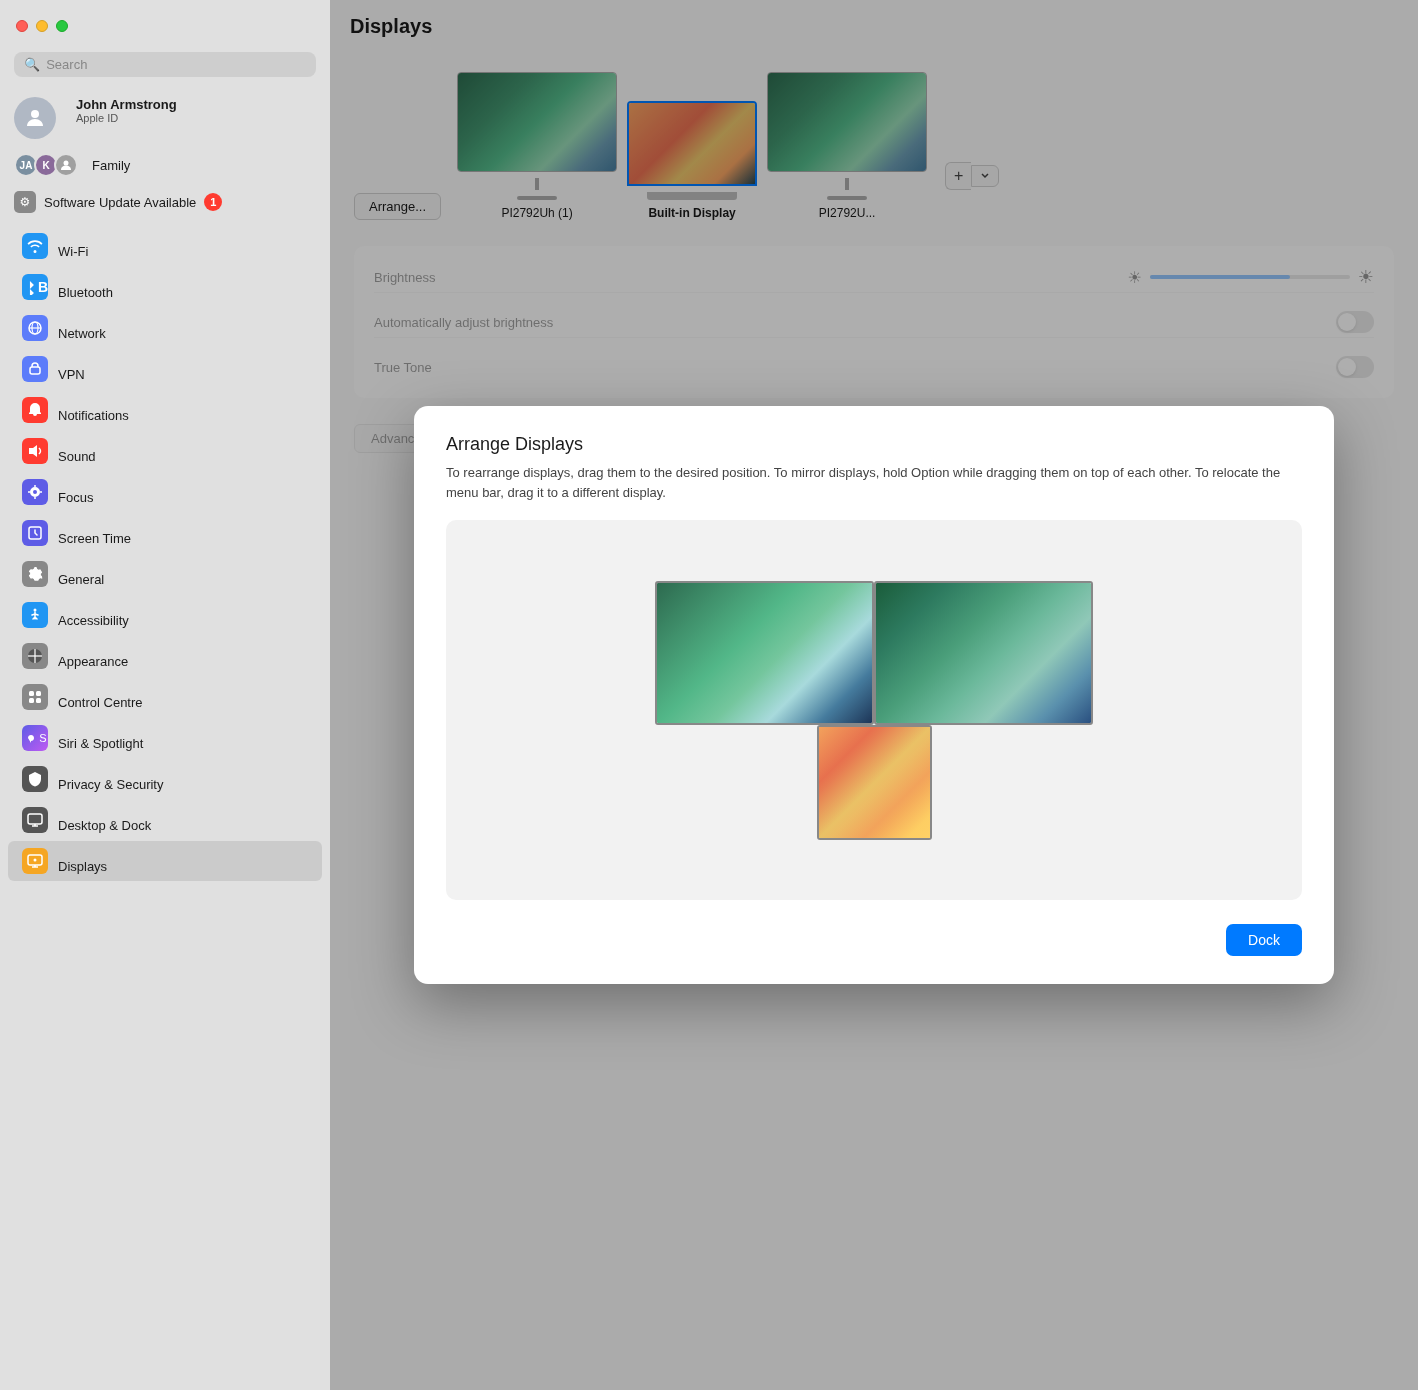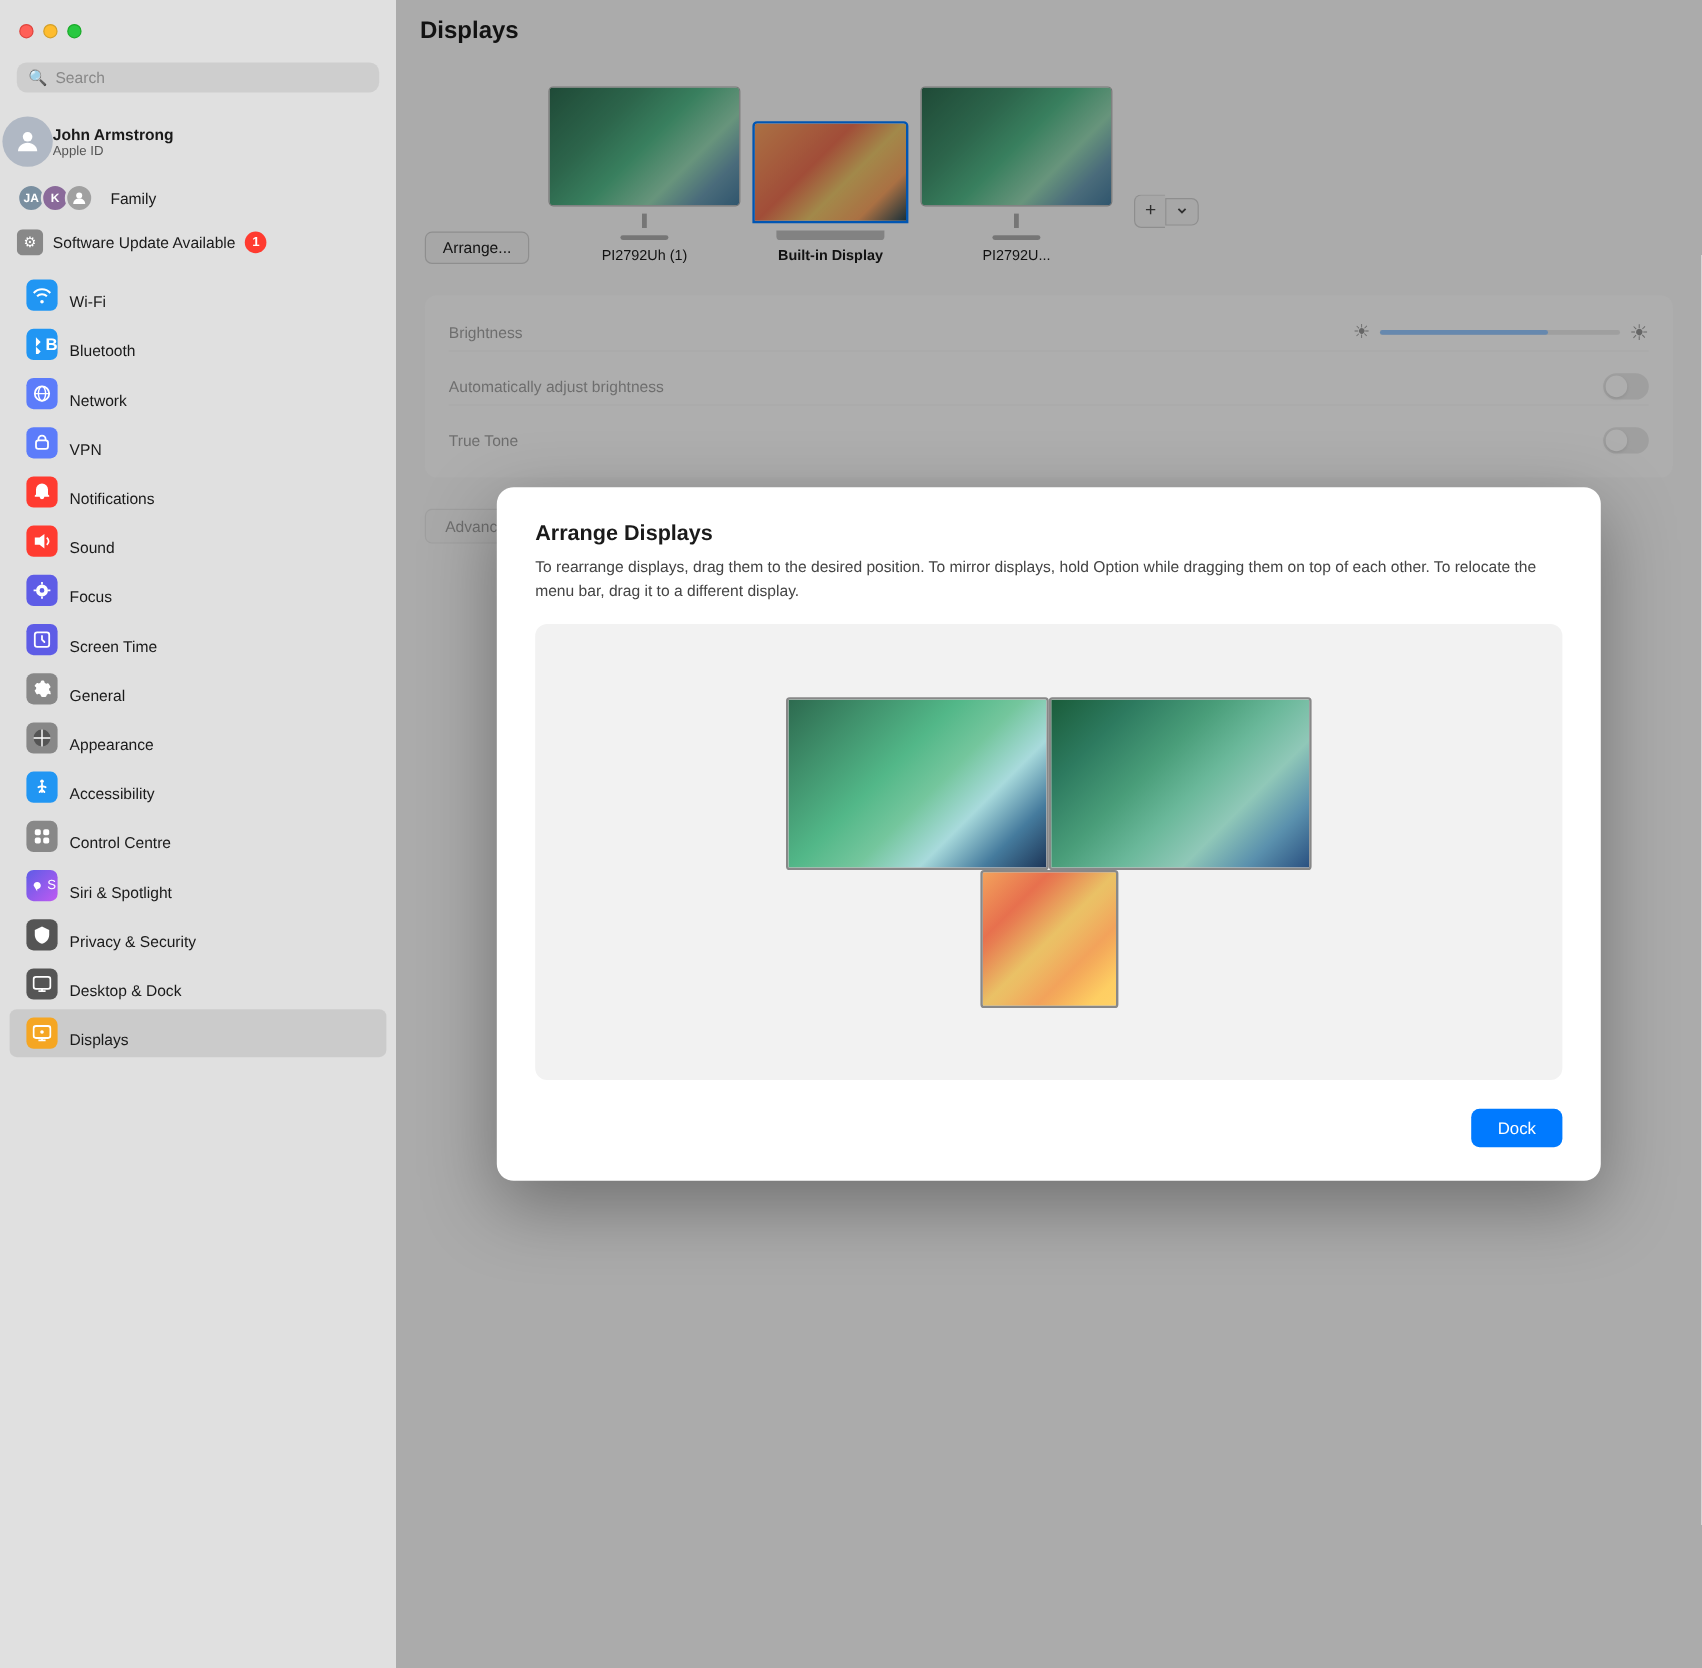--- a/index.html
+++ b/index.html
@@ -67,23 +67,22 @@
     }
     .search-input-display {
       font-size: 13px;
       color: #888;
       flex: 1;
     }
 
     
     .user-profile {
       display: flex;
-      align-items: center;
-      padding: 8px 2px;
-      gap: 0;
+      padding: 8px 14px;
+      gap: 20px;
       cursor: pointer;
     }
     .avatar-circle {
       width: 42px;
       height: 42px;
       border-radius: 50%;
       background: #b0b8c4;
       display: flex;
       align-items: center;
       justify-content: center;
@@ -436,21 +435,21 @@
       border-radius: 14px;
       width: 920px;
       max-width: 92%;
       padding: 28px 32px 28px 32px;
       box-shadow: 0 20px 60px rgba(0,0,0,0.35);
       position: relative;
     }
 
     .modal-title {
       font-size: 18px;
-      font-weight: 700;
+      font-weight: 400;
       color: #1a1a1a;
       margin-bottom: 8px;
     }
 
     .modal-description {
       font-size: 13px;
       color: #444;
       line-height: 1.5;
       margin-bottom: 18px;
     }
@@ -671,38 +670,38 @@
       <div class="sidebar-item">
         <div class="item-icon icon-general">
           <svg width="16" height="16" viewBox="0 0 16 16" fill="white">
               <path d="M8 5.5a2.5 2.5 0 100 5 2.5 2.5 0 000-5zm0-4.5c-.4 0-.8.3-.9.7l-.3 1.1a5.5 5.5 0 00-1.3.8l-1.1-.4c-.4-.1-.8 0-1 .3L2 5c-.2.4-.1.8.2 1l.9.7v1.5l-.9.7c-.3.3-.4.7-.2 1l1.4 2.4c.2.3.6.5 1 .3l1.1-.4c.4.3.8.6 1.3.8l.3 1.1c.1.4.5.7.9.7h2.8c.4 0 .8-.3.9-.7l.3-1.1a5.5 5.5 0 001.3-.8l1.1.4c.4.1.8 0 1-.3L15 11c.2-.4.1-.8-.2-1l-.9-.7V7.8l.9-.7c.3-.3.4-.7.2-1L13.6 3.7c-.2-.3-.6-.5-1-.3l-1.1.4a5.5 5.5 0 00-1.3-.8L9.9 1.7C9.8 1.3 9.4 1 9 1H6.2z"></path>
             </svg>
         </div>
         <span class="item-label">General</span>
       </div>
 
       <div class="sidebar-item">
+        <div class="item-icon icon-accessibility">
+          <svg width="16" height="16" viewBox="0 0 16 16" fill="white">
+              <circle cx="8" cy="3" r="1.5"></circle>
+              <path d="M8 5v7M5 8l3-1 3 1M6 12l2-2 2 2" stroke="white" stroke-width="1.5" fill="none" stroke-linecap="round"></path>
+            </svg>
+        </div>
+        <span class="item-label">Accessibility</span>
+      </div>
+
+      <div class="sidebar-item">
         <div class="item-icon icon-appearance">
           <svg width="16" height="16" viewBox="0 0 16 16">
               <circle cx="8" cy="8" r="7" fill="#555"></circle>
               <path d="M8 1v14" stroke="white" stroke-width="1.2"></path>
               <path d="M1 8h14" stroke="white" stroke-width="1.2"></path>
             </svg>
         </div>
         <span class="item-label">Appearance</span>
-      </div>
-
-      <div class="sidebar-item">
-        <div class="item-icon icon-accessibility">
-          <svg width="16" height="16" viewBox="0 0 16 16" fill="white">
-              <circle cx="8" cy="3" r="1.5"></circle>
-              <path d="M8 5v7M5 8l3-1 3 1M6 12l2-2 2 2" stroke="white" stroke-width="1.5" fill="none" stroke-linecap="round"></path>
-            </svg>
-        </div>
-        <span class="item-label">Accessibility</span>
       </div>
 
       <div class="sidebar-item">
         <div class="item-icon icon-control">
           <svg width="16" height="16" viewBox="0 0 16 16" fill="white">
               <rect x="2" y="2" width="5" height="5" rx="1.5"></rect>
               <rect x="9" y="2" width="5" height="5" rx="1.5"></rect>
               <rect x="2" y="9" width="5" height="5" rx="1.5"></rect>
               <rect x="9" y="9" width="5" height="5" rx="1.5"></rect>
             </svg>

